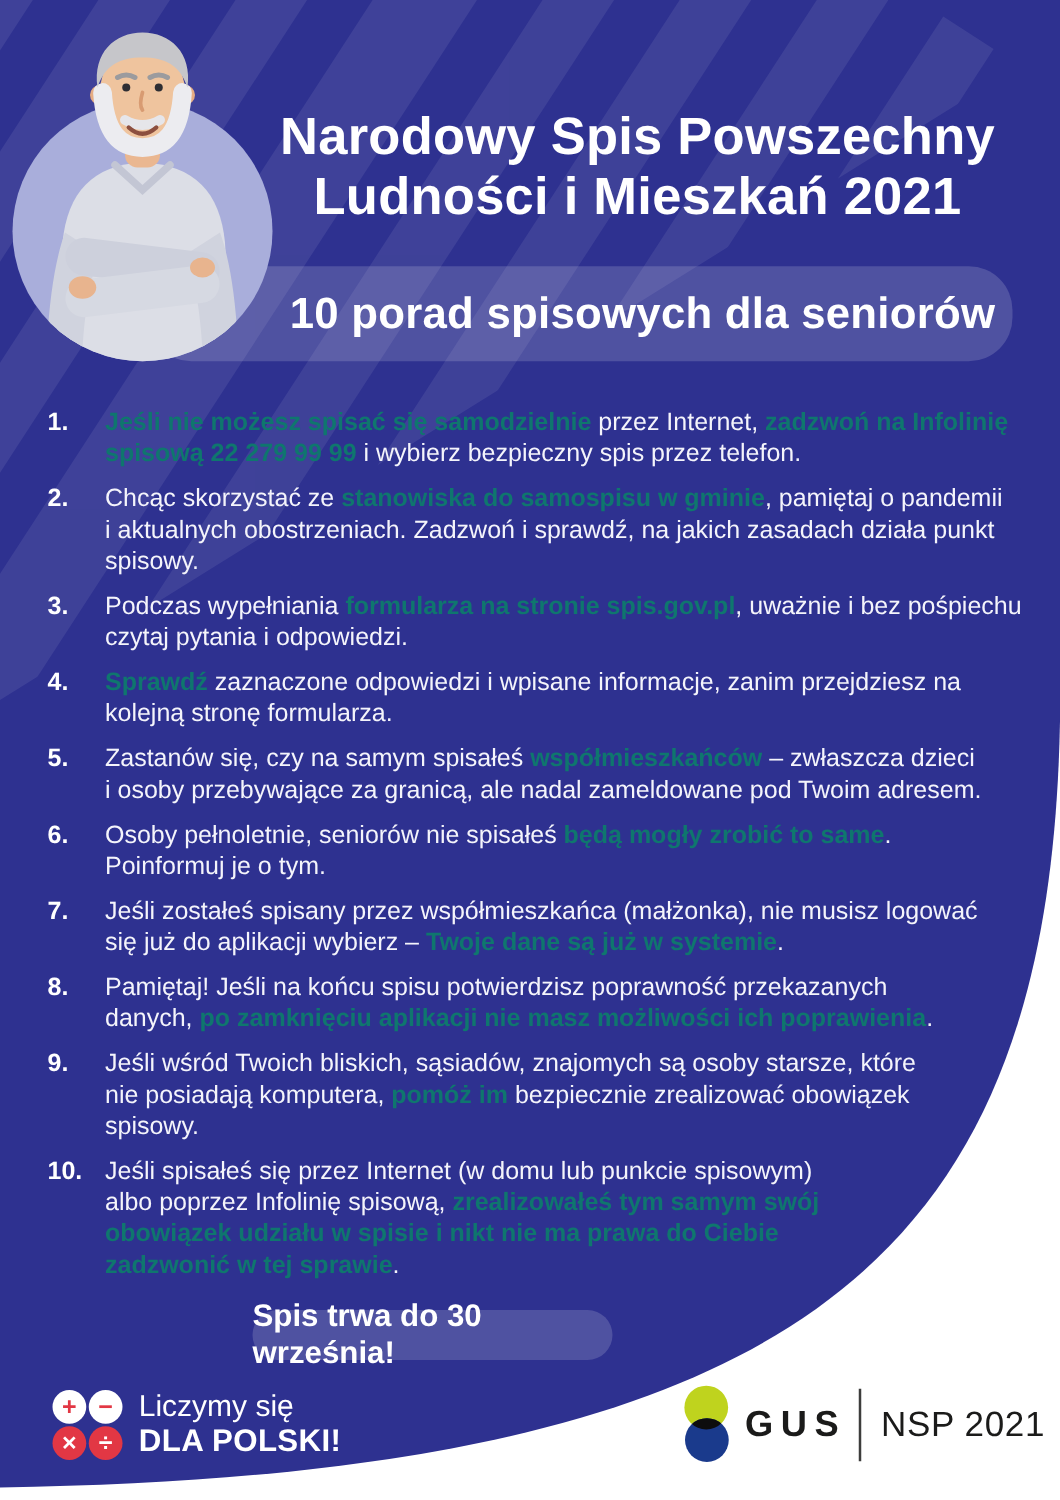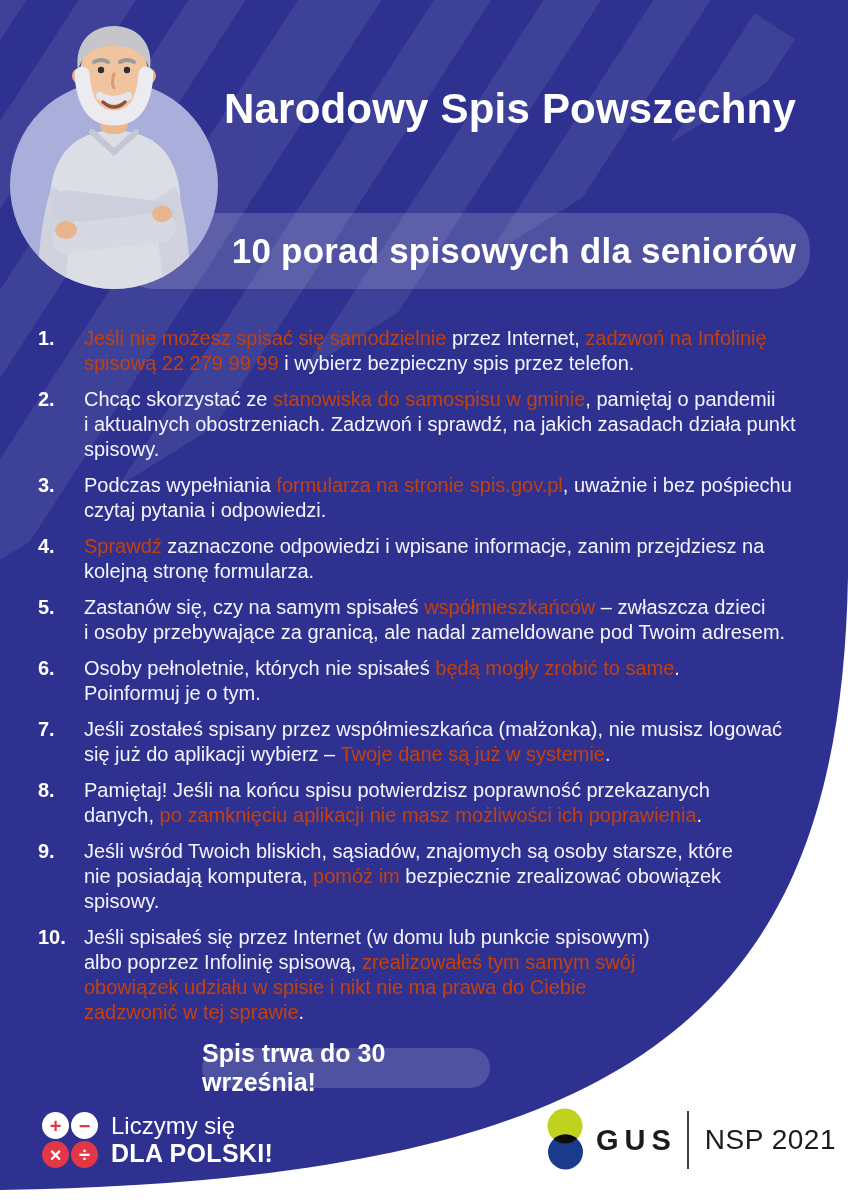--- a/index.html
+++ b/index.html
@@ -34,21 +34,21 @@
   }
   .banner span{color:#fff;font-weight:700;font-size:35px;letter-spacing:0.2px;}
   ol.tips{
     position:absolute;left:38px;top:326px;width:788px;z-index:2;
     list-style:none;margin:0;padding:0;color:var(--body-text);
     font-size:20px;line-height:25px;
   }
   ol.tips li{display:grid;grid-template-columns:46px 1fr;margin-bottom:11px;}
   ol.tips .num{font-weight:700;color:#fff;}
   ol.tips .txt{white-space:pre;}
-  ol.tips .txt strong{color:#c2410c;font-weight:400;}
+  ol.tips .txt strong{color:#0f766e;font-weight:700;}
   .deadline{
     position:absolute;left:202px;top:1048px;width:288px;height:40px;z-index:2;
     background:var(--pill);border-radius:20px;
     display:flex;align-items:center;
   }
   .deadline span{color:#fff;font-weight:700;font-size:25px;}
   .liczymy{position:absolute;left:42px;top:1112px;z-index:2;display:flex;gap:13px;align-items:center;}
   .liczymy .ops{display:grid;grid-template-columns:27px 27px;grid-auto-rows:27px;gap:2px;}
   .liczymy .op{
     width:27px;height:27px;border-radius:50%;
@@ -133,20 +133,21 @@
     <circle cx="93" cy="52" r="3.2" fill="#2e2e33"></circle>
       <circle cx="119" cy="52" r="3.2" fill="#2e2e33"></circle>
     <path d="M106,56 Q103,66 106,70" stroke="#d89b72" stroke-width="3" fill="none" stroke-linecap="round"></path>
     <path d="M92,78 Q106,86 120,78" stroke="#e6e6ea" stroke-width="8" fill="none" stroke-linecap="round"></path>
     <path d="M95,84 Q106,94 117,84" stroke="#8c4f3f" stroke-width="3.5" fill="none" stroke-linecap="round"></path>
   </svg>
 </div>
 
 <div class="title">
   <div>Narodowy Spis Powszechny</div>
+  <div>Ludności i Mieszkań 2021</div>
 </div>
 
 <ol class="tips" id="tips">
     <li>
       <span class="num">1.</span>
       <span class="txt"><strong>Jeśli nie możesz spisać się samodzielnie</strong><span> przez Internet, </span><strong>zadzwoń na Infolinię
 spisową 22 279 99 99</strong><span> i wybierz bezpieczny spis przez telefon.</span></span>
     </li>
     <li>
       <span class="num">2.</span>
@@ -164,21 +165,21 @@
       <span class="txt"><strong>Sprawdź</strong><span> zaznaczone odpowiedzi i wpisane informacje, zanim przejdziesz na
 kolejną stronę formularza.</span></span>
     </li>
     <li>
       <span class="num">5.</span>
       <span class="txt"><span>Zastanów się, czy na samym spisałeś </span><strong>współmieszkańców</strong><span> – zwłaszcza dzieci
 i osoby przebywające za granicą, ale nadal zameldowane pod Twoim adresem.</span></span>
     </li>
     <li>
       <span class="num">6.</span>
-      <span class="txt"><span>Osoby pełnoletnie, których nie spisałeś </span><strong>będą mogły zrobić to same</strong><span>.
+      <span class="txt"><span>Osoby pełnoletnie, seniorów nie spisałeś </span><strong>będą mogły zrobić to same</strong><span>.
 Poinformuj je o tym.</span></span>
     </li>
     <li>
       <span class="num">7.</span>
       <span class="txt"><span>Jeśli zostałeś spisany przez współmieszkańca (małżonka), nie musisz logować
 się już do aplikacji wybierz – </span><strong>Twoje dane są już w systemie</strong><span>.</span></span>
     </li>
     <li>
       <span class="num">8.</span>
       <span class="txt"><span>Pamiętaj! Jeśli na końcu spisu potwierdzisz poprawność przekazanych

